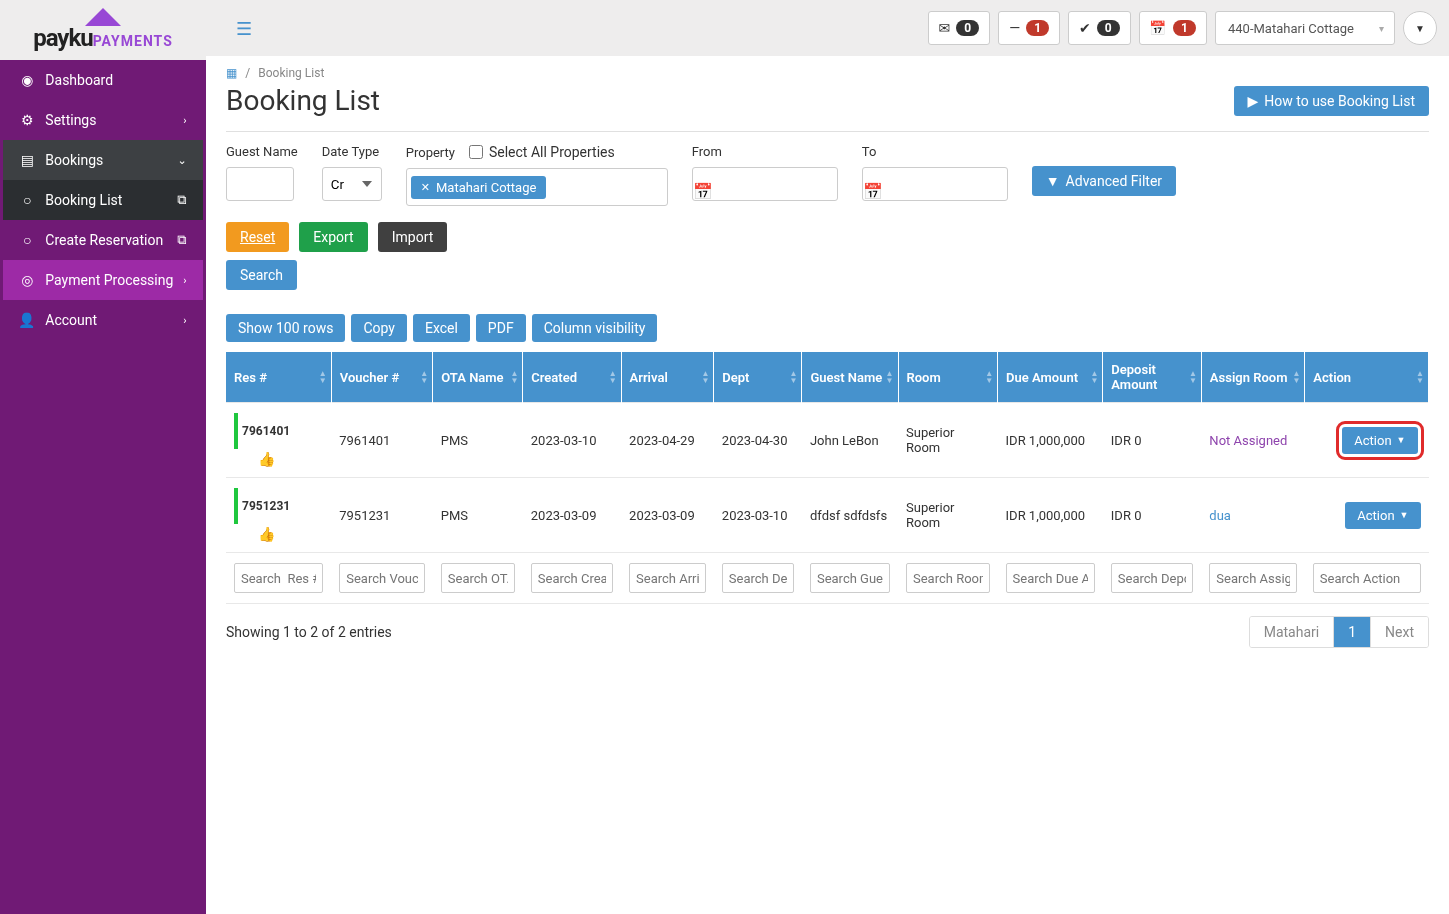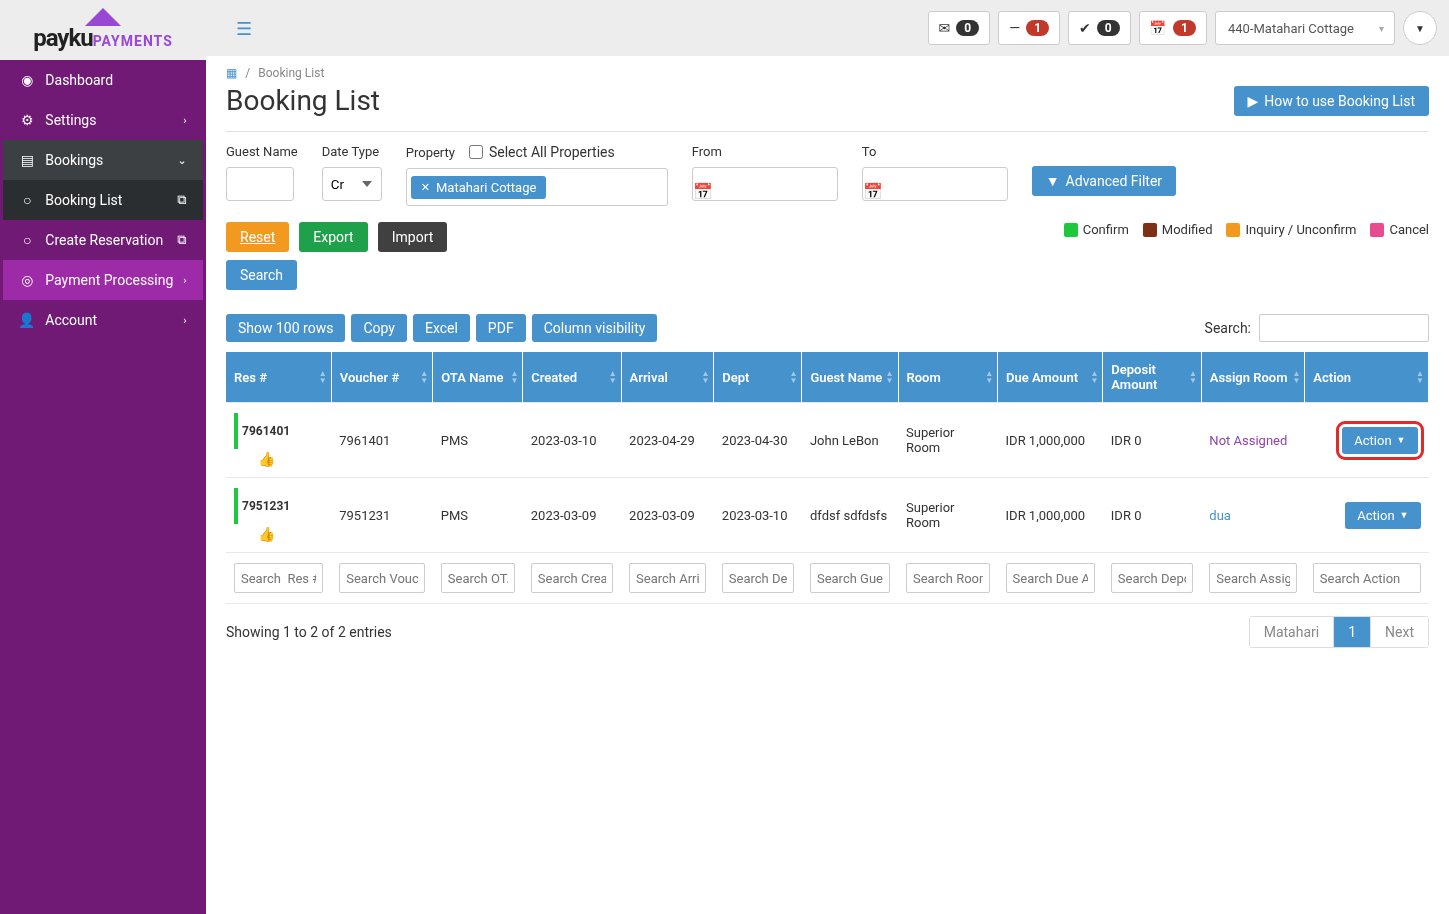--- a/index.html
+++ b/index.html
@@ -265,51 +265,29 @@
         <div style="display:flex;flex-direction:column;gap:8px;">
           <div style="display:flex;gap:10px;">
             <button class="btn btn-warning">Reset</button>
             <button class="btn btn-success">Export</button>
             <button class="btn btn-info">Import</button>
           </div>
           <div>
             <button class="btn btn-primary">Search</button>
           </div>
         </div>
-        <div class="legend" id="legend">
-            <div class="legend-item">
-              <span class="legend-swatch" style="background:#1fc73e"></span>
-              <span>Confirm</span>
-            </div>
-            <div class="legend-item">
-              <span class="legend-swatch" style="background:#7d3015"></span>
-              <span>Modified</span>
-            </div>
-            <div class="legend-item">
-              <span class="legend-swatch" style="background:#f29a1f"></span>
-              <span>Inquiry / Unconfirm</span>
-            </div>
-            <div class="legend-item">
-              <span class="legend-swatch" style="background:#e74c8c"></span>
-              <span>Cancel</span>
-            </div>
-          </div>
       </div>
 
       <div class="table-controls">
         <div class="tc-btns">
           <button class="tc-btn">Show 100 rows</button>
           <button class="tc-btn">Copy</button>
           <button class="tc-btn">Excel</button>
           <button class="tc-btn">PDF</button>
           <button class="tc-btn">Column visibility</button>
-        </div>
-        <div class="tc-right">
-          <span>Search:</span>
-          <input style="">
         </div>
       </div>
 
       <table class="data">
         <thead>
             <tr id="thead-row">
               <th>Res #<span class="sort">
                   <span>▲</span>
                   <span>▼</span>
                 </span></th>

